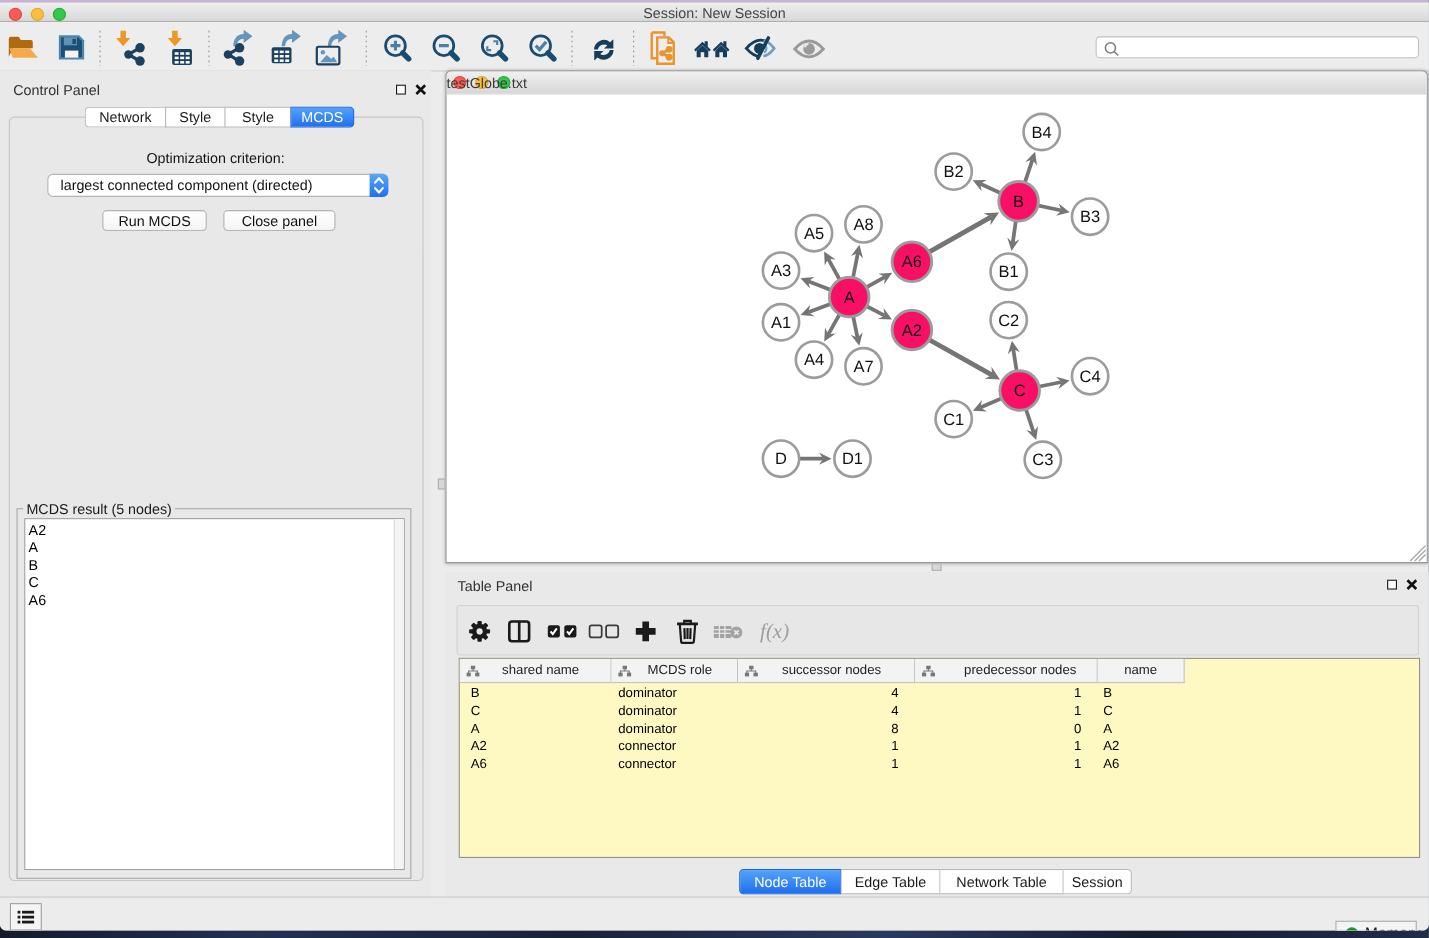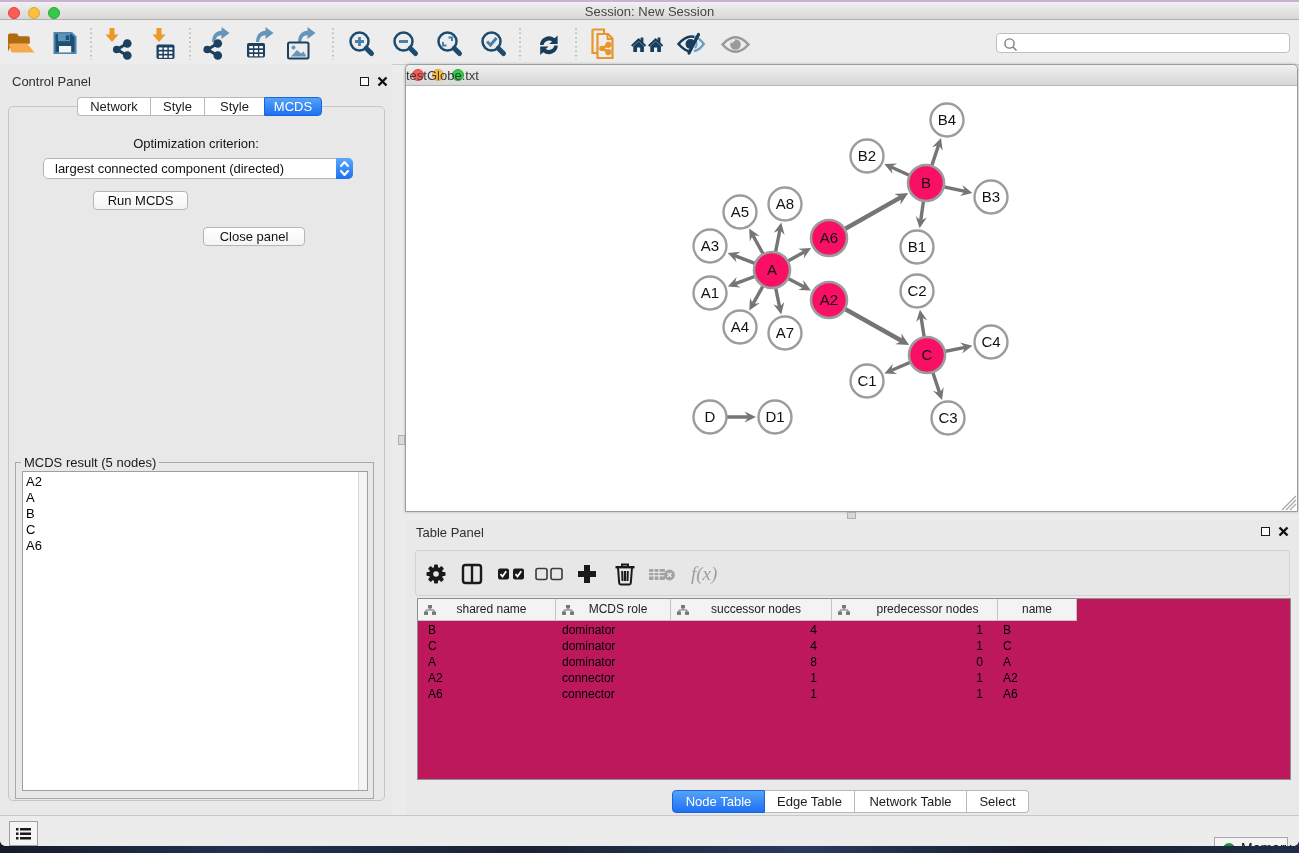--- a/index.html
+++ b/index.html
@@ -34,21 +34,21 @@
 #mcds-list .li { padding-left:3px; height:16px; line-height:16px; }
 #mcds-sb { position:absolute; right:0; top:0; width:9px; height:100%; background:#f4f4f4; border-left:1px solid #d9d9d9; }
 
 #netwin { position:absolute; left:405px; top:62px; width:893px; height:448px; background:#fff; border:1px solid #9b9b9b; border-radius:5px 5px 0 0; box-shadow:0 0 3px rgba(0,0,0,0.25); }
 #net-tb { position:absolute; top:0; left:0; width:100%; height:21px; background:linear-gradient(#f0f0f0,#d7d7d7); border-bottom:1px solid #b5b5b5; border-radius:5px 5px 0 0; }
 #net-title { position:absolute; top:3px; width:100%; text-align:left; font-size:13px; color:#3a3a3a; }
 
 #tpanel { position:absolute; left:405px; top:518px; width:894px; height:295px; background:#e9e9e9; }
 #tp-title { position:absolute; left:11px; top:5px; font-size:13px; color:#303030; }
 #tp-toolbar { position:absolute; left:10px; top:30px; width:875px; height:46px; background:#e7e7e7; border:1px solid #d2d2d2; border-radius:3px; }
-#tp-table { position:absolute; left:12px; top:78px; width:874px; height:182px; background:#be185d; border:1px solid #8f8f8f; }
+#tp-table { position:absolute; left:12px; top:78px; width:874px; height:182px; background:#fef9c3; border:1px solid #8f8f8f; }
 .th { position:absolute; top:0; height:22px; border-right:1px solid #c4c4c4; border-bottom:1px solid #c4c4c4; background:#f3f3f3; text-align:center; line-height:21px; font-size:12px; color:#222; }
 .th svg { position:absolute; left:6px; top:6px; }
 .tr { position:absolute; font-size:12px; color:#000; height:16px; line-height:16px; }
 .tnum { text-align:right; }
 #tp-tabs { position:absolute; left:267px; top:270px; height:23px; display:flex; }
 .tptab { height:23px; line-height:22px; font-size:13px; color:#1b1b1b; background:#fff; border:1px solid #b9b9b9; border-left:none; text-align:center; }
 .tptab.sel { background:linear-gradient(#55a2f9,#1e70f2); color:#fff; border:1px solid #1a64d9; border-radius:4px 0 0 4px; }
 .tptab:last-child { border-radius:0 4px 4px 0; }
 
 #statusbar { position:absolute; left:0; top:813px; width:1299px; height:31px; background:#ececec; border-top:1px solid #c8c8c8; }
@@ -236,21 +236,21 @@
         <div class="cptab sel" style="width:58px;">MCDS</div>
     </div>
     <div id="opt-select">largest connected component (directed)
       <div id="opt-stepper"><svg width="17" height="21" viewBox="0 0 17 21">
             <path d="M5,8 L8.5,4 L12,8" fill="none" stroke="#fff" stroke-width="2" stroke-linecap="round" stroke-linejoin="round"></path>
             <path d="M5,13 L8.5,17 L12,13" fill="none" stroke="#fff" stroke-width="2" stroke-linecap="round" stroke-linejoin="round"></path>
           </svg></div>
     </div>
     <div id="opt-label">Optimization criterion:</div>
     <div class="btn" style="left:93px; top:127px; width:95px;">Run MCDS</div>
-    <div class="btn" style="left:203px; top:127px; width:102px;margin-top:36px;">Close panel</div>
+    <div class="btn" style="left:203px; top:127px; width:102px;">Close panel</div>
     <div id="mcds-fs">
       <div id="mcds-legend">MCDS result (5 nodes)</div>
       <div id="mcds-list">
         <div class="li">A2</div>
           <div class="li">A</div>
           <div class="li">B</div>
           <div class="li">C</div>
           <div class="li">A6</div>
         <div id="mcds-sb"></div>
       </div>
@@ -484,21 +484,21 @@
       <div class="tr" style="left:10px;  top:87px; ">A6</div>
         <div class="tr" style="left:144px; top:87px;">connector</div>
         <div class="tr tnum" style="left:253px; top:87px; width:146px;">1</div>
         <div class="tr tnum" style="left:414px; top:87px; width:151px;">1</div>
         <div class="tr" style="left:585px; top:87px;">A6</div>
     </div>
     <div id="tp-tabs">
       <div class="tptab sel" style="width:93px;">Node Table</div>
         <div class="tptab" style="width:90px;">Edge Table</div>
         <div class="tptab" style="width:112px;">Network Table</div>
-        <div class="tptab" style="width:62px;">Select</div>
+        <div class="tptab" style="width:62px;">Session</div>
     </div>
   </div>
 
   <div id="statusbar">
     <div id="sb-btn"><svg width="27" height="24" viewBox="0 0 27 24">
           <g fill="#1a1a1a">
             <rect x="6" y="6" width="2.5" height="2.5"></rect>
             <rect x="10" y="6" width="11" height="2.5"></rect>
             <rect x="6" y="10.5" width="2.5" height="2.5"></rect>
             <rect x="10" y="10.5" width="11" height="2.5"></rect>

